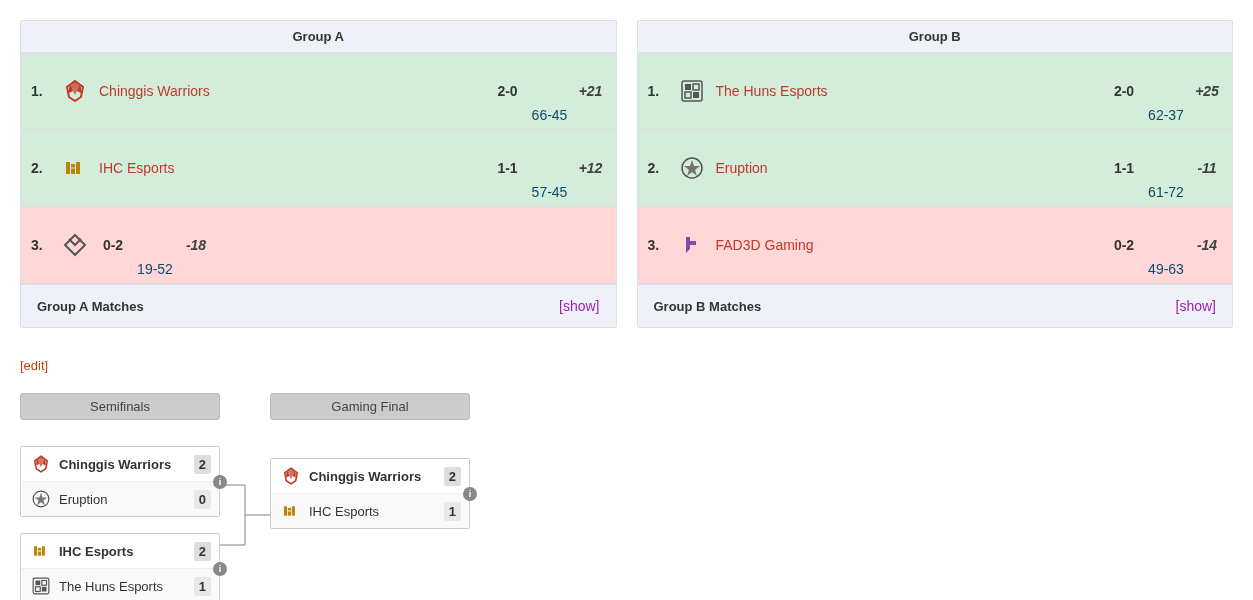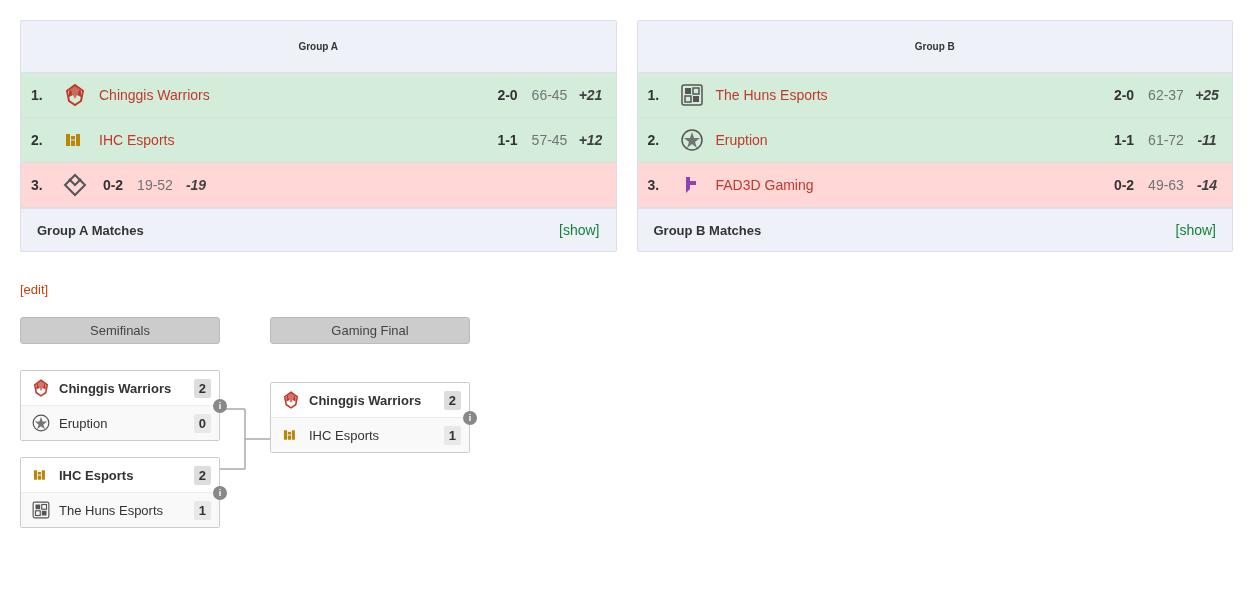--- a/index.html
+++ b/index.html
@@ -21,22 +21,22 @@
       flex: 1;
       border: 1px solid #dde;
       background: #eef2f8;
       border-radius: 2px;
       overflow: hidden;
     }
 
     .group-header {
       text-align: center;
       font-weight: bold;
-      font-size: 10px;
-      padding: 20px 0;
+      font-size: 13px;
+      padding: 8px 0;
       background: #eef2f8;
       border-bottom: 1px solid #dde;
     }
 
     .group-row {
       display: flex;
       align-items: center;
       padding: 6px 10px;
       border-bottom: 1px solid #ddd;
     }
@@ -70,24 +70,25 @@
 
     .score-wl {
       font-weight: bold;
       margin-right: 8px;
       color: #333;
       min-width: 28px;
       text-align: center;
     }
 
     .score-kills {
-      color: #737373;
+      color: #0c4a6e;
       margin-right: 6px;
       min-width: 40px;
       text-align: center;
+      margin-top: 48px;
     }
 
     .score-diff {
       min-width: 30px;
       color: #404040;
       font-style: italic;
       text-align: center;
       font-weight: bold;
     }
 
@@ -99,21 +100,21 @@
       background: #eef2f8;
       border-top: 1px solid #dde;
     }
 
     .group-footer-label {
       font-weight: bold;
       font-size: 13px;
     }
 
     .group-footer-show {
-      color: #15803d;
+      color: #a21caf;
       cursor: pointer;
     }
 
     
     .playoffs-header {
       display: flex;
       align-items: baseline;
       gap: 8px;
       margin-bottom: 20px;
     }
@@ -290,21 +291,21 @@
       <div class="group-row loss">
       <span class="rank">3.</span>
       <span class="team-logo">
           <svg width="28" height="28" viewBox="0 0 28 28" fill="none">
         <polygon points="14,4 24,14 14,24 4,14" fill="none" stroke="#555" stroke-width="2"></polygon>
         <polyline points="8,8 14,14 20,8" fill="none" stroke="#555" stroke-width="2"></polyline>
       </svg>
         </span>
       <span class="score-wl">0-2</span>
       <span class="score-kills">19-52</span>
-      <span class="score-diff">-19</span>
+      <span class="score-diff">-18</span>
     </div>
       <div class="group-footer">
     <span class="group-footer-label">Group A Matches</span>
     <span class="group-footer-show">[show]</span>
   </div>
     </div>
     <div class="group-table">
       <div class="group-header">Group B</div>
       <div class="group-row win">
       <span class="rank">1.</span>

